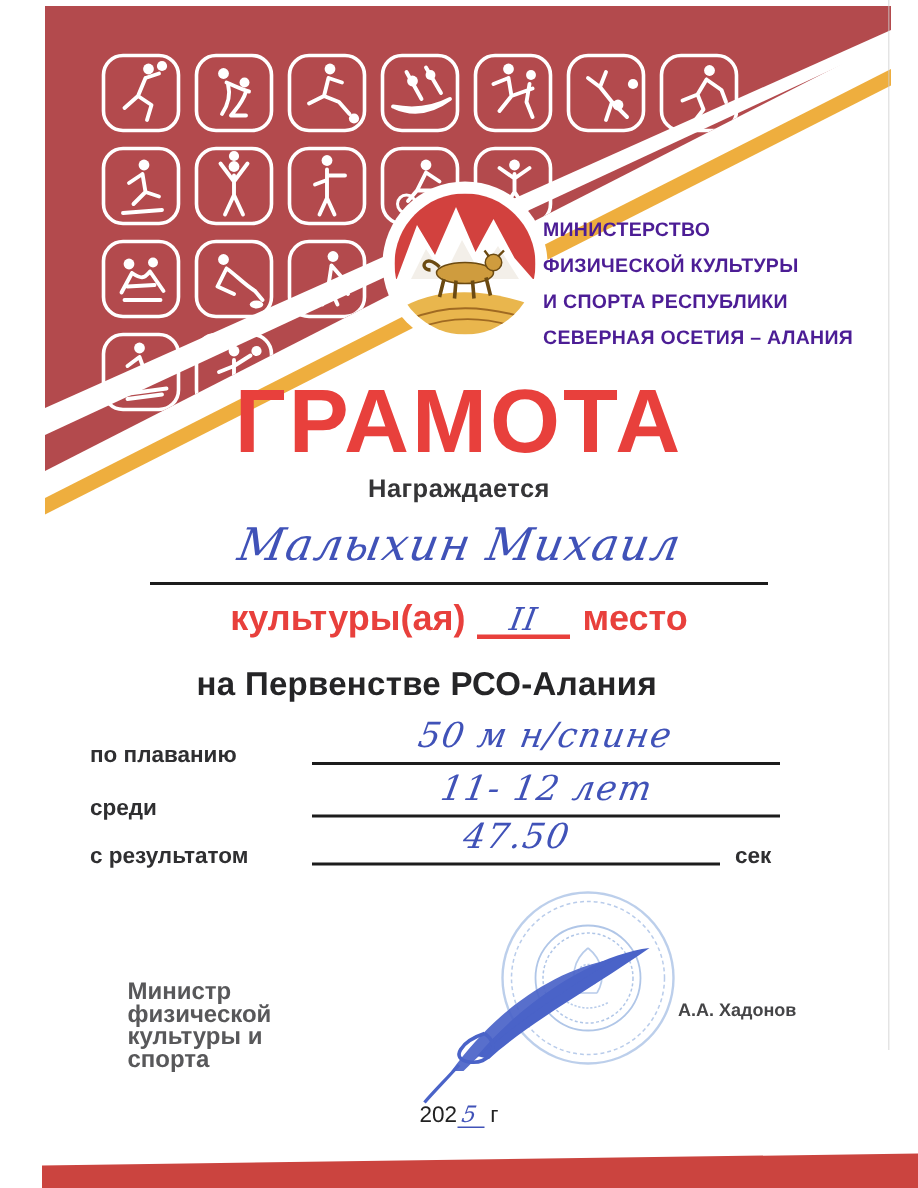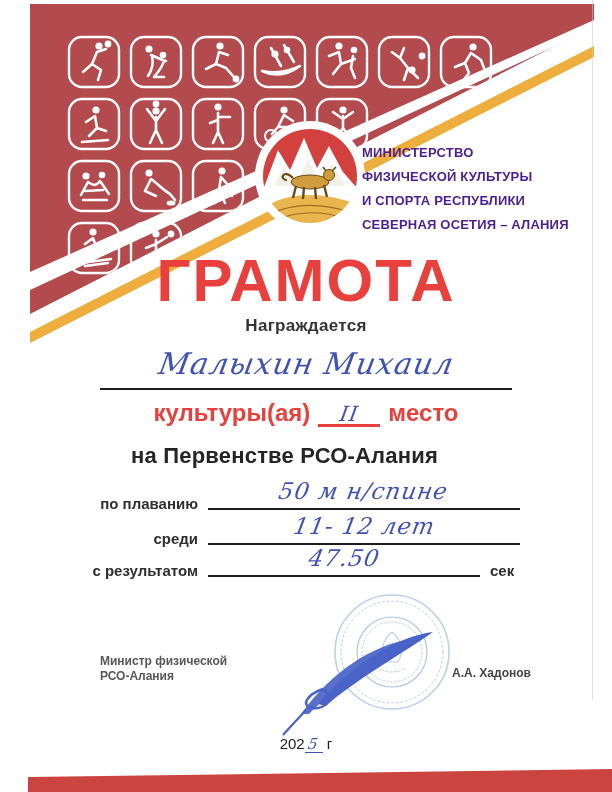--- a/index.html
+++ b/index.html
@@ -41,35 +41,35 @@
     display:inline-block;width:62px;margin:0 8px;
     border-bottom:3px solid #e8403c;vertical-align:baseline;line-height:20px;
   }
   .place-blank .hand{font-size:21px;font-weight:normal;}
   .event-line{
     left:0;top:443px;width:569px;text-align:center;
     color:#252527;font-size:22px;font-weight:800;letter-spacing:.2px;
   }
   .frow{left:0;width:612px;height:30px;}
   .frow .flabel{
-    position:absolute;left:60px;width:138px;text-align:right;bottom:2px;
+    position:absolute;left:60px;width:138px;bottom:2px;
     color:#2f2f31;font-size:15px;font-weight:bold;
   }
   .frow .fline{
     position:absolute;left:208px;bottom:4px;height:34px;
     border-bottom:2.5px solid #1c1c1c;text-align:center;
   }
   .frow .fline .hand{font-size:23px;position:relative;top:4px;}
   .frow .funit{
     position:absolute;left:490px;bottom:2px;
     color:#2f2f31;font-size:15px;font-weight:bold;
   }
   .minister{
-    left:100px;top:654px;width:130px;
-    color:#58585a;font-size:12px;font-weight:bold;line-height:15px;
+    left:85px;top:654px;width:130px;
+    color:#58585a;font-size:16px;font-weight:bold;line-height:15px;
   }
   .signer{
     left:452px;top:666px;width:120px;
     color:#454547;font-size:12px;font-weight:bold;
   }
   .date-line{
     left:0;top:735px;width:612px;text-align:center;
     color:#222;font-size:15px;
   }
   .date-digit{
@@ -272,21 +272,21 @@
     <span class="fline" style="width:312px;"><span class="hand">11- 12 лет</span></span>
   </div>
   <div class="abs frow" style="top:551px;">
     <span class="flabel">с результатом</span>
     <span class="fline" style="width:272px;"><span class="hand">47.50</span></span>
     <span class="funit">сек</span>
   </div>
 
   <div class="abs minister">
     <div>Министр физической</div>
-    <div>РСО-Алания</div>
+    <div>культуры и спорта</div>
   </div>
   <div class="abs signer">А.А. Хадонов</div>
 
   <div class="abs date-line">
     <span>202</span><span class="date-digit"><span class="hand">5</span></span>
     <span>г</span>
   </div>
 
 </div>
 

